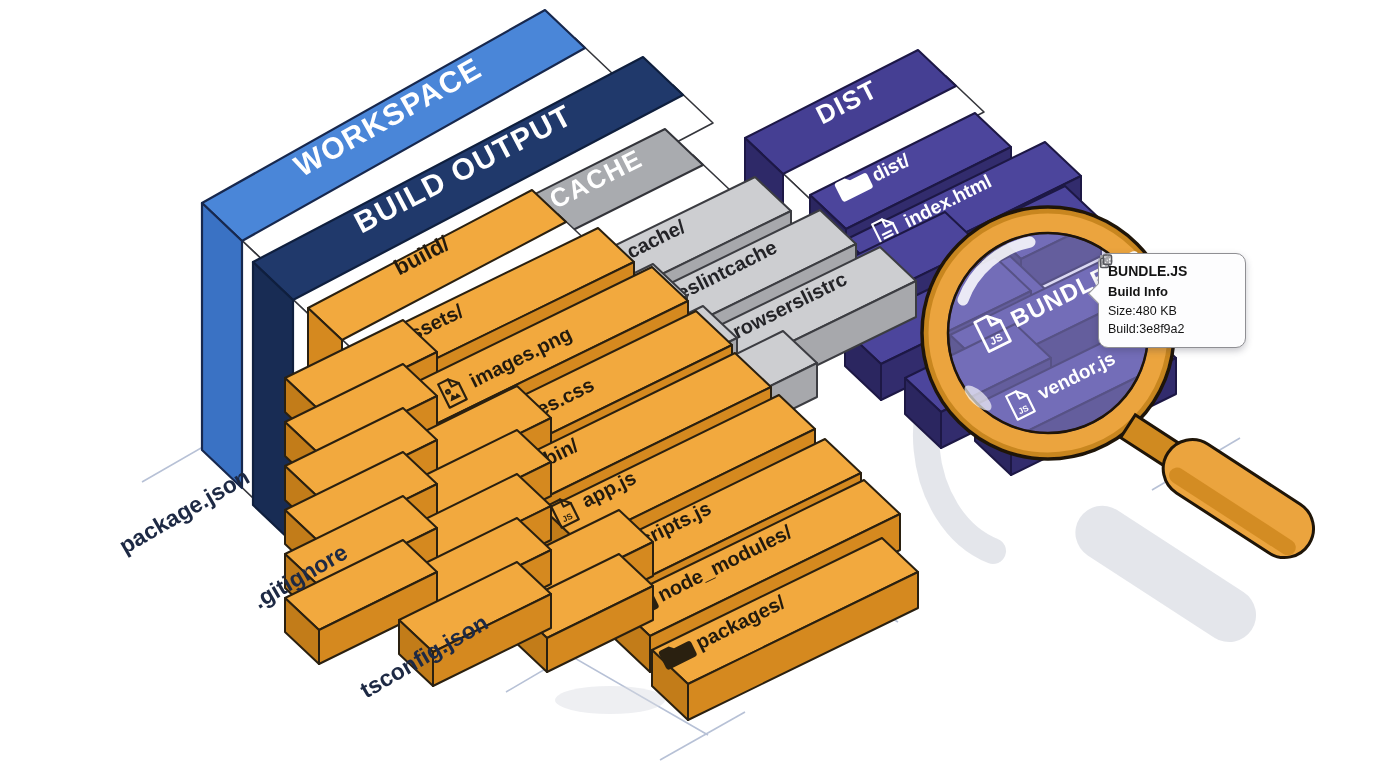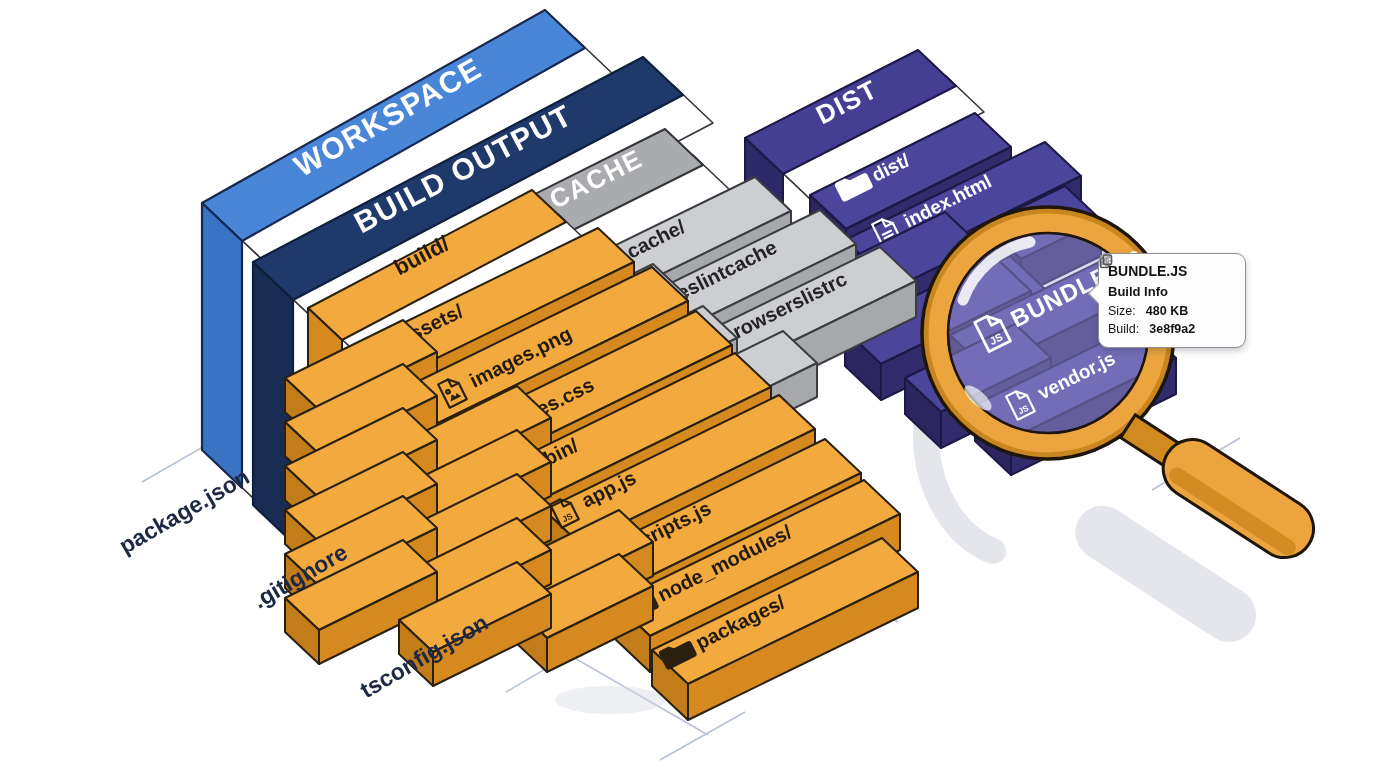--- a/index.html
+++ b/index.html
@@ -43,22 +43,22 @@
   
   .tooltip{position:absolute;left:1098px;top:253px;width:128px;background:#fdfdfe;
            border:1.5px solid #8f8f93;border-radius:10px;padding:7px 9px 8px 9px;
            box-shadow:0 3px 7px rgba(40,40,60,.25);font-size:12.5px;color:#141414;line-height:1.5;}
   .tt-arrow{position:absolute;left:-8px;top:32px;width:14px;height:14px;background:#fdfdfe;
             border-left:1.5px solid #8f8f93;border-bottom:1.5px solid #8f8f93;transform:rotate(45deg);}
   .tt-head{display:flex;align-items:center;gap:4px;}
   .tt-title{font-weight:700;font-size:14px;flex:1;}
   .tt-ico{display:inline-flex;color:#a3a3a7;}
   .tt-sub{font-weight:700;font-size:13px;}
-  .tt-row{display:flex;align-items:center;gap:10px;}
-  .tt-row b{font-weight:700;}
+  .tt-row{display:flex;align-items:center;gap:0;}
+  .tt-row b{font-weight:400;}
   .tt-copy{display:inline-flex;color:#55565c;margin-left:auto;}
 </style>
 </head>
 <body>
 
 <div class="scene">
 <svg width="1376" height="768" viewBox="0 0 1376 768">
   <defs>
     <g id="ic-folder">
           <path d="M-17,-8 q0,-3 3,-3 h9 l4,4 h15 q3,0 3,3 v11 q0,3 -3,3 h-28 q-3,0 -3,-3 z" fill="currentColor"></path>

